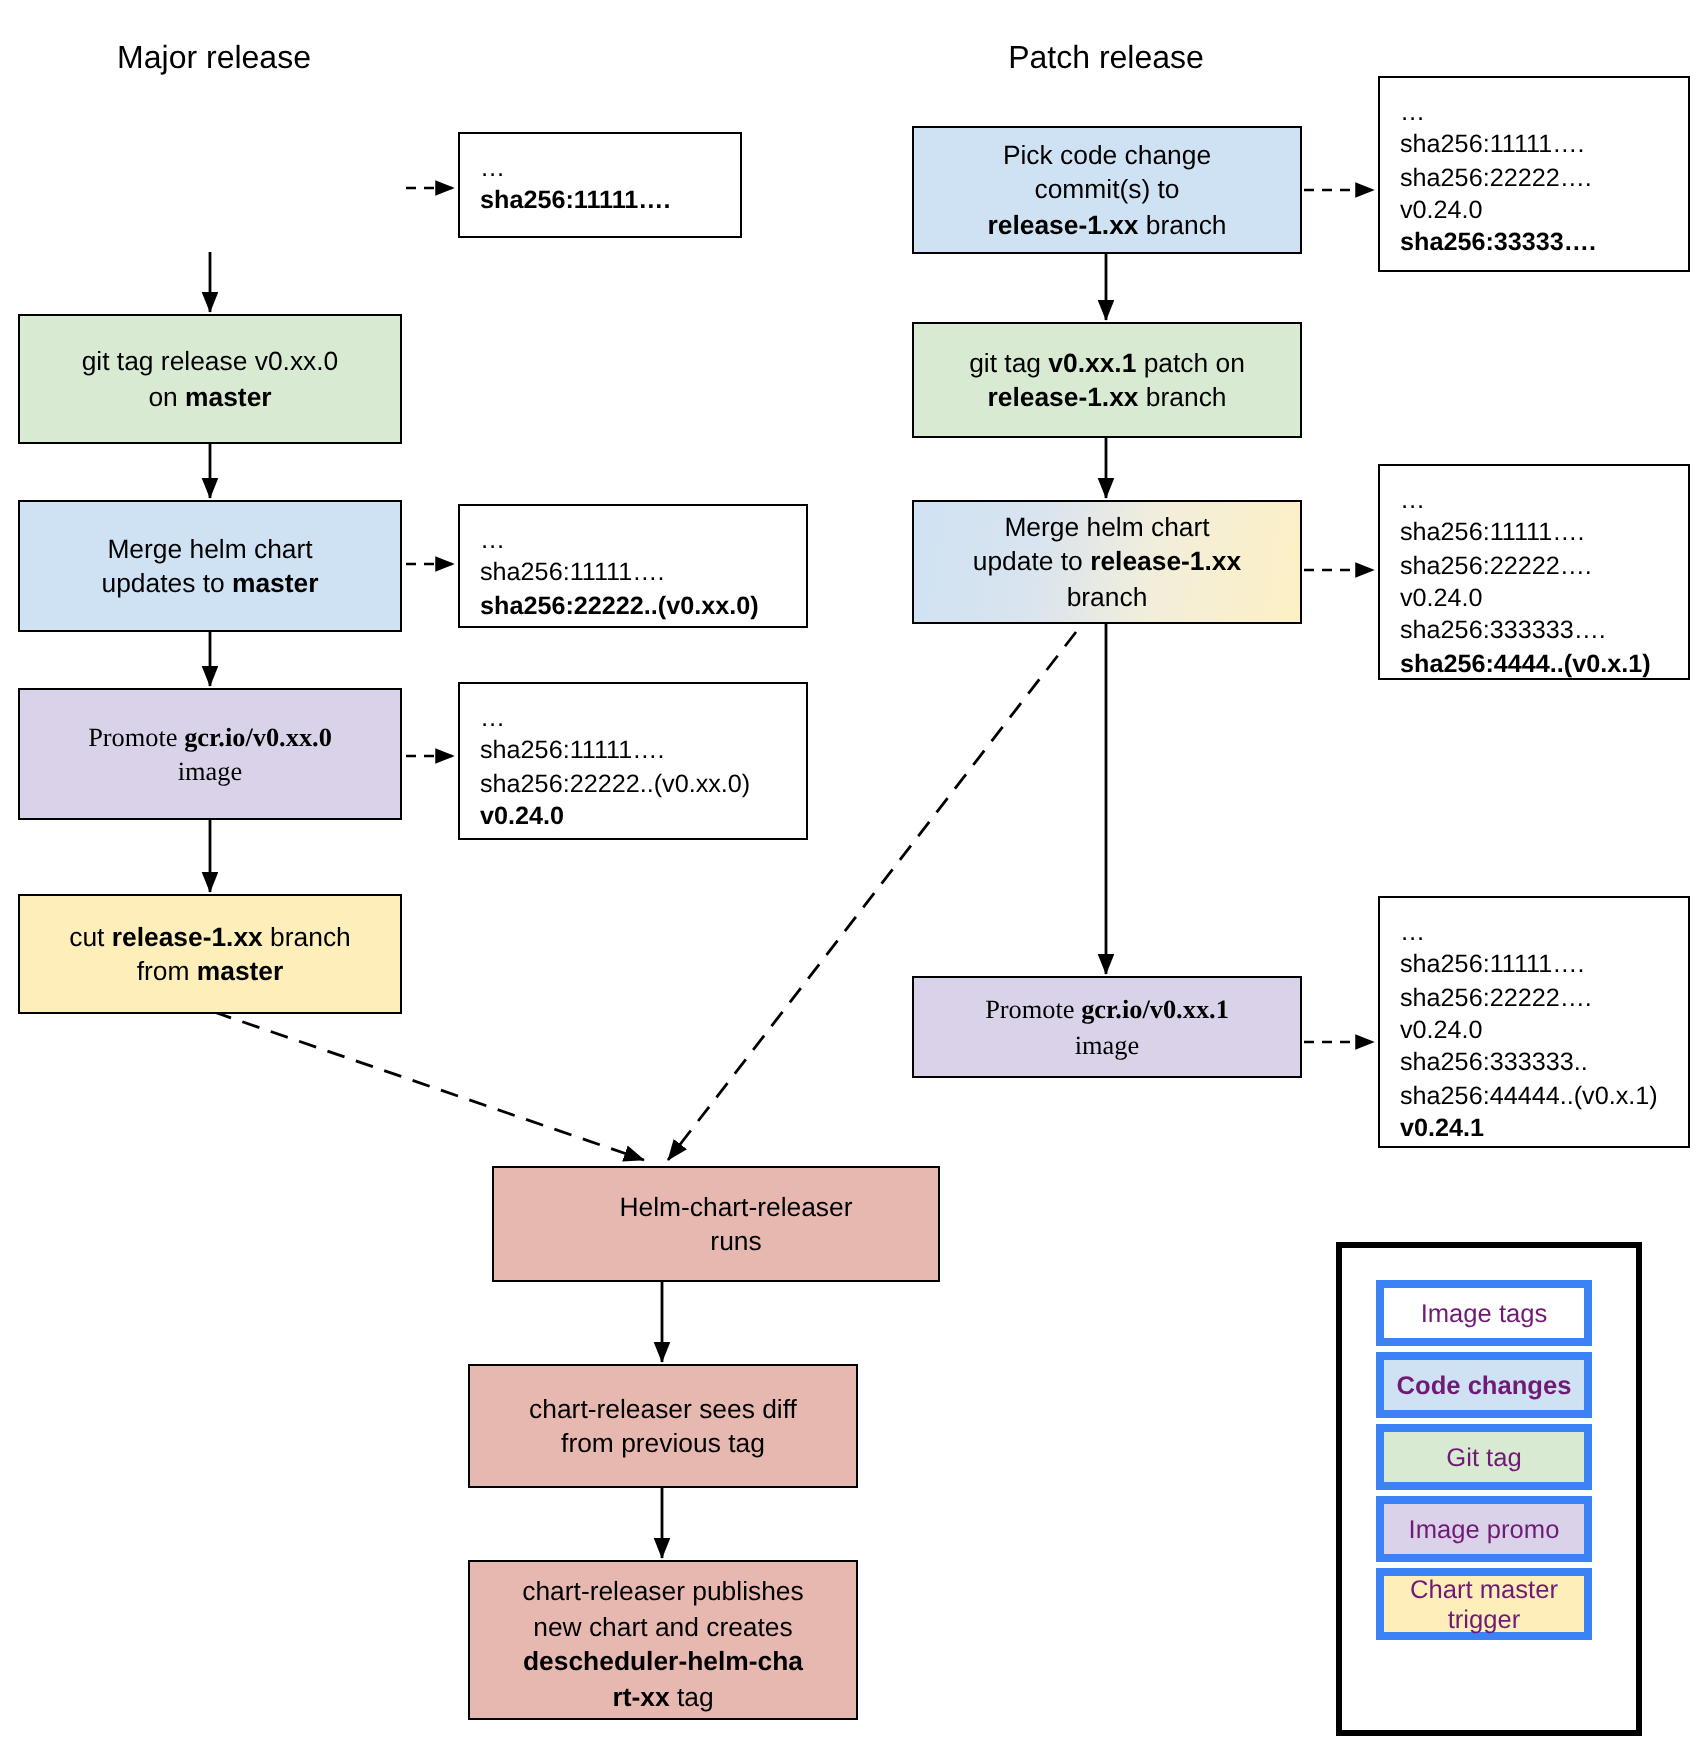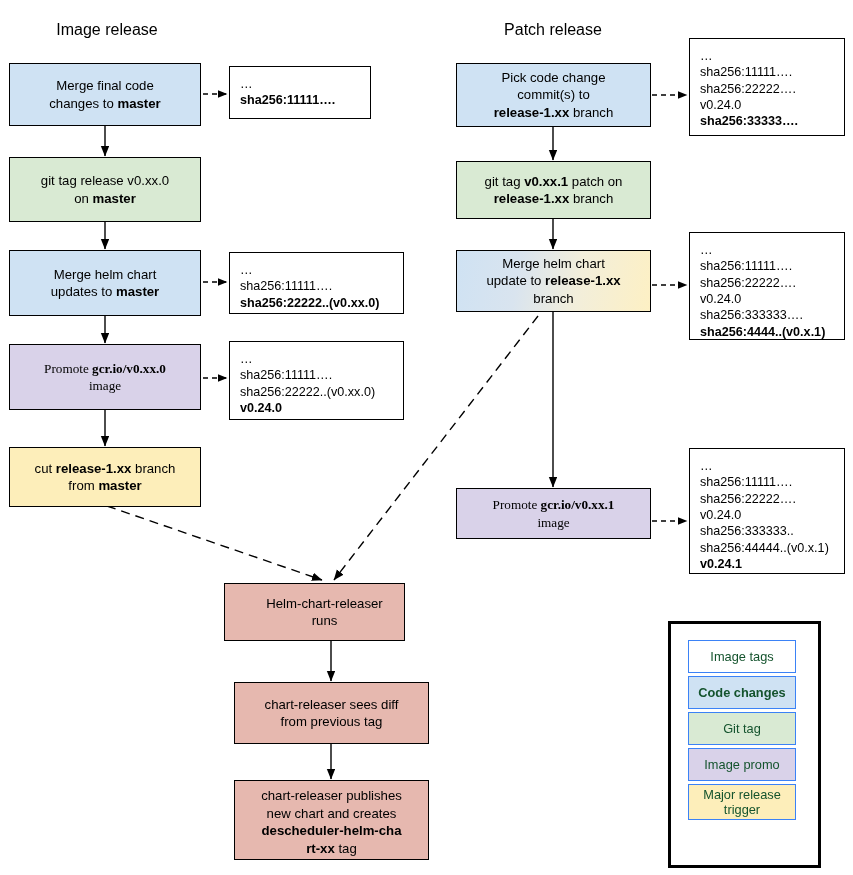--- a/index.html
+++ b/index.html
@@ -65,28 +65,28 @@
 
   .legend-frame {
     position: absolute;
     box-sizing: border-box;
     border: 3px solid #000000;
     background: #ffffff;
   }
   .legend-item {
     position: absolute;
     box-sizing: border-box;
-    border: 1px solid #3b82f6;
+    border: 4px solid #3b82f6;
     display: flex;
     align-items: center;
     justify-content: center;
     text-align: center;
     font-size: 12.8px;
     line-height: 1.2;
-    color: #14532d;
+    color: #701a75;
   }
   .l-tags    { background: #ffffff; }
   .l-code    { background: #cfe2f3; font-weight: bold; }
   .l-git     { background: #d9ead3; }
   .l-promo   { background: #d9d2e9; }
   .l-trigger { background: #fdeeba; }
   .l-action  { background: #e6b8af; }
 
   svg.edges {
     position: absolute;
@@ -140,26 +140,23 @@
       <line x1="107" y1="506" x2="322" y2="580"></line>
       <line x1="538" y1="316" x2="334" y2="580"></line>
     </g>
 
     <g stroke="#000" stroke-width="1.4" fill="none" marker-end="url(#arrow)">
       <line x1="331" y1="641" x2="331" y2="681"></line>
       <line x1="331" y1="744" x2="331" y2="779"></line>
     </g>
   </svg>
 
-  <div class="col-title" style="left:37px; top:20px; width:140px;">Image release</div>
+  <div class="col-title" style="left:37px; top:20px; width:140px;">Major release</div>
   <div class="col-title" style="left:483px; top:20px; width:140px;">Patch release</div>
 
-  <div class="node n-code" style="left:9px; top:63px; width:192px; height:63px;">
-    <span class="txt">Merge final code<br>changes to <b>master</b></span>
-  </div>
   <div class="node n-git" style="left:9px; top:157px; width:192px; height:65px;">
     <span class="txt">git tag release v0.xx.0<br>on <b>master</b></span>
   </div>
   <div class="node n-code" style="left:9px; top:250px; width:192px; height:66px;">
     <span class="txt">Merge helm chart<br>updates to <b>master</b></span>
   </div>
   <div class="node n-promo" style="left:9px; top:344px; width:192px; height:66px;">
     <span class="txt">Promote <b>gcr.io/v0.xx.0</b><br>image</span>
   </div>
   <div class="node n-trigger" style="left:9px; top:447px; width:192px; height:60px;">
@@ -213,21 +210,21 @@
   <div class="tagbox" style="left:689px; top:448px; width:156px; height:126px;">
       <span class="ln dots">…</span>
       <span class="ln">sha256:11111….</span>
       <span class="ln">sha256:22222….</span>
       <span class="ln">v0.24.0</span>
       <span class="ln">sha256:333333..</span>
       <span class="ln">sha256:44444..(v0.x.1)</span>
       <span class="ln b">v0.24.1</span>
     </div>
 
-  <div class="node n-action" style="left:224px; top:583px; width:181px; height:58px;padding-left:25px;">
+  <div class="node n-action" style="left:246px; top:583px; width:224px; height:58px;padding-left:25px;">
     <span class="txt">Helm-chart-releaser<br>runs</span>
   </div>
   <div class="node n-action" style="left:234px; top:682px; width:195px; height:62px;">
     <span class="txt">chart-releaser sees diff<br>from previous tag</span>
   </div>
   <div class="node n-action" style="left:234px; top:780px; width:195px; height:80px;align-items:flex-end;">
     <span class="txt">chart-releaser publishes<br>new chart and creates<br><b>descheduler-helm-cha</b><br><b>rt-xx</b> tag</span>
   </div>
 
   <div class="legend-frame" style="left:668px; top:621px; width:153px; height:247px;"></div>
@@ -237,16 +234,16 @@
   <div class="legend-item l-code" style="left:688px; top:676px; width:108px; height:33px;">
     <span>Code changes</span>
   </div>
   <div class="legend-item l-git" style="left:688px; top:712px; width:108px; height:33px;">
     <span>Git tag</span>
   </div>
   <div class="legend-item l-promo" style="left:688px; top:748px; width:108px; height:33px;">
     <span>Image promo</span>
   </div>
   <div class="legend-item l-trigger" style="left:688px; top:784px; width:108px; height:36px;">
-    <span>Major release trigger</span>
+    <span>Chart master trigger</span>
   </div>
 
 </div>
 
 </body></html>

